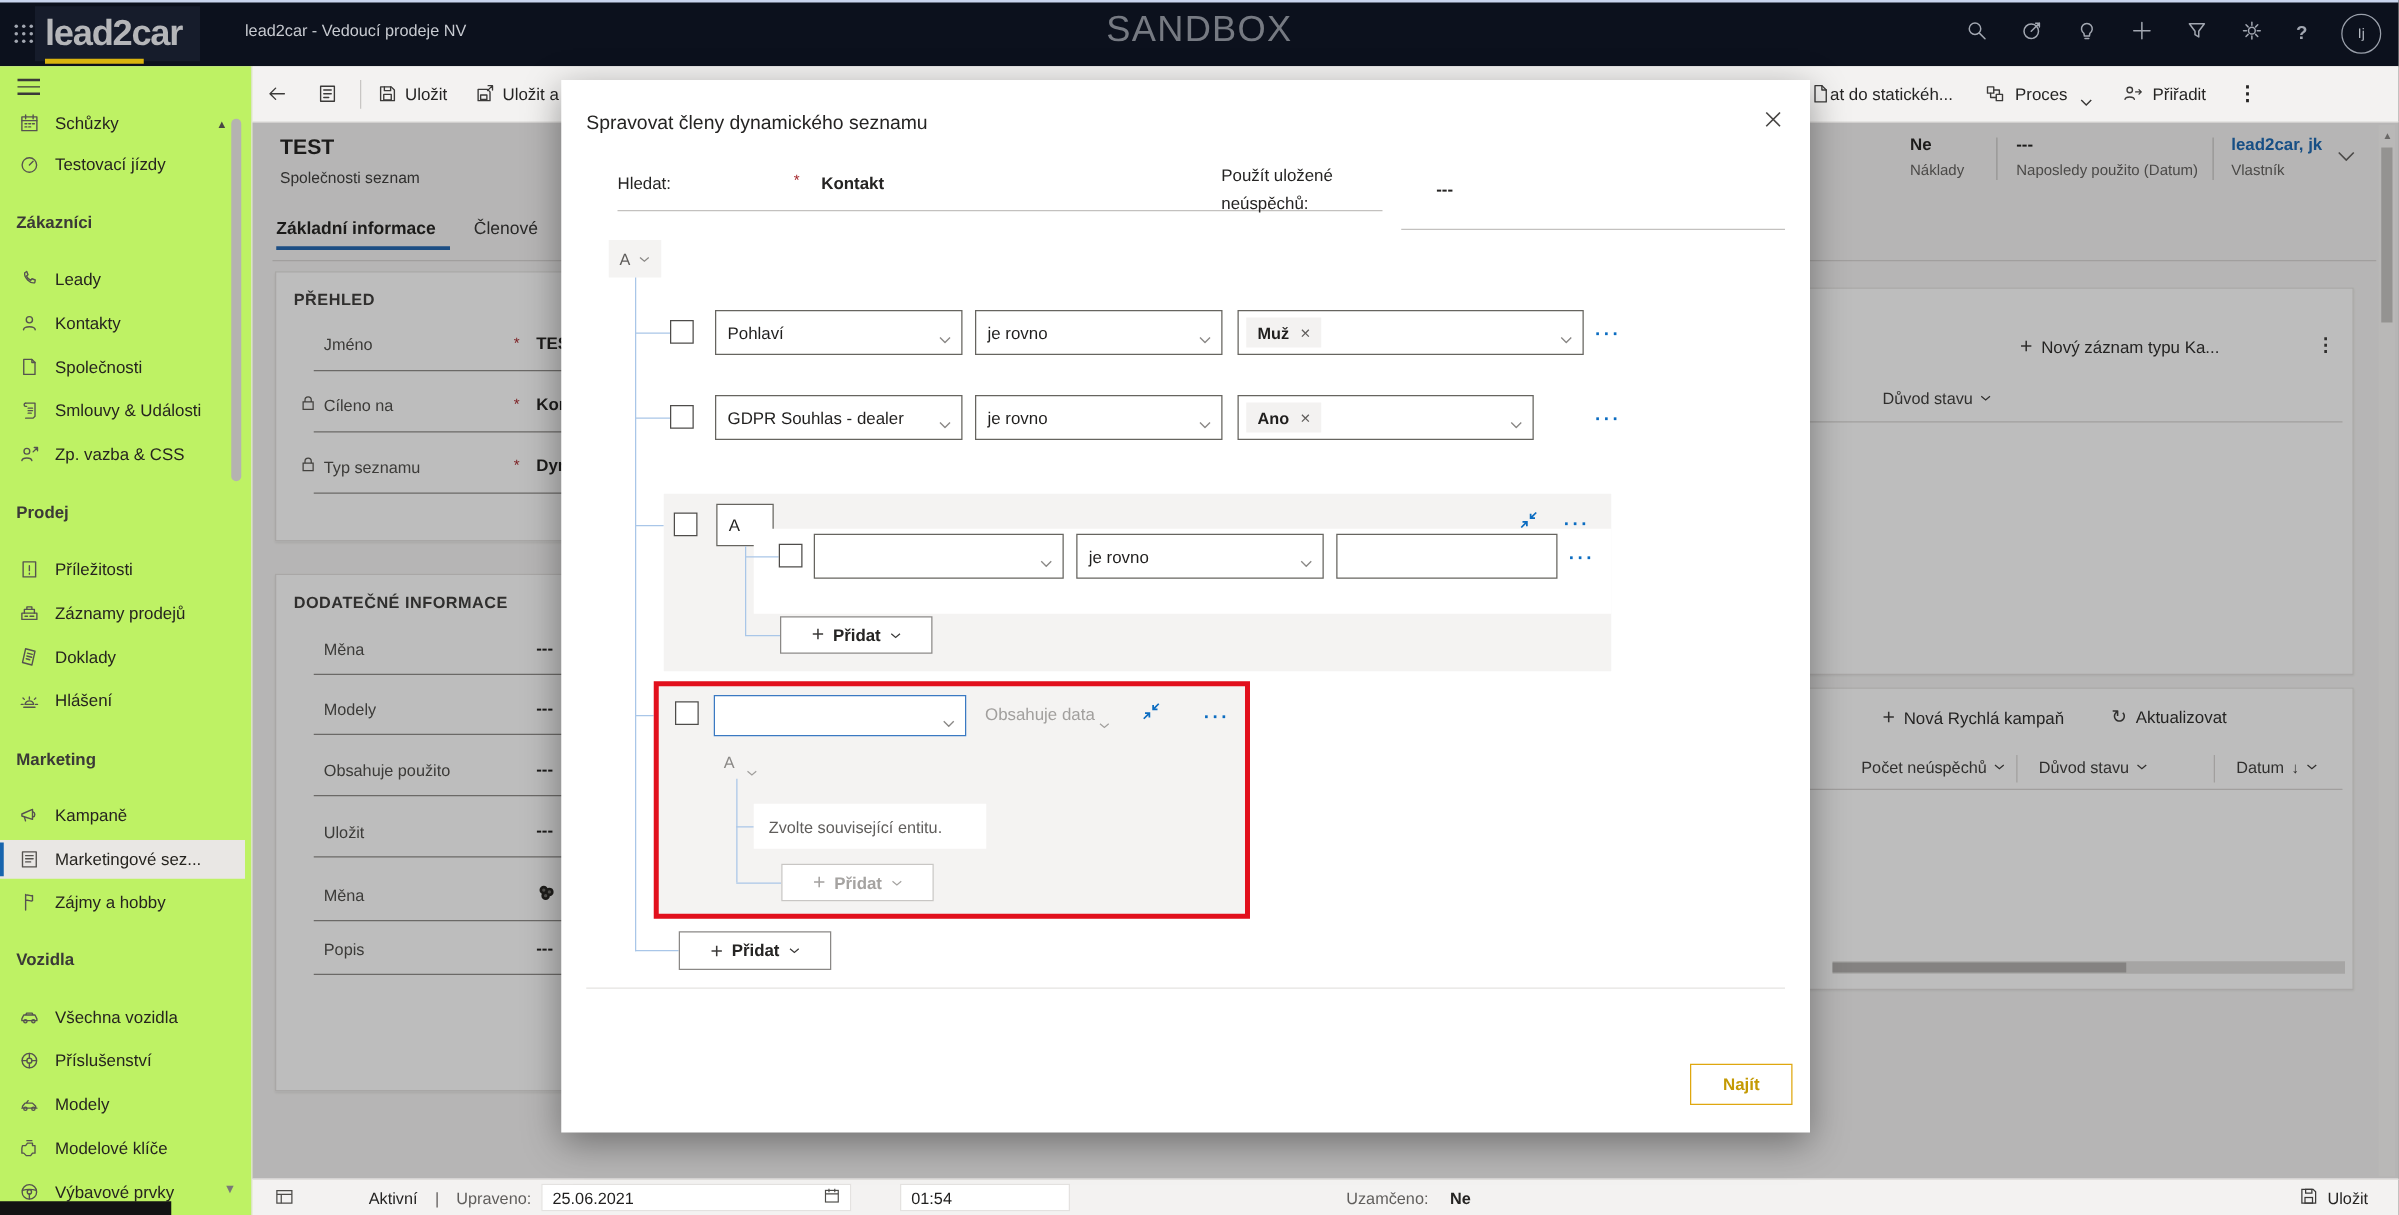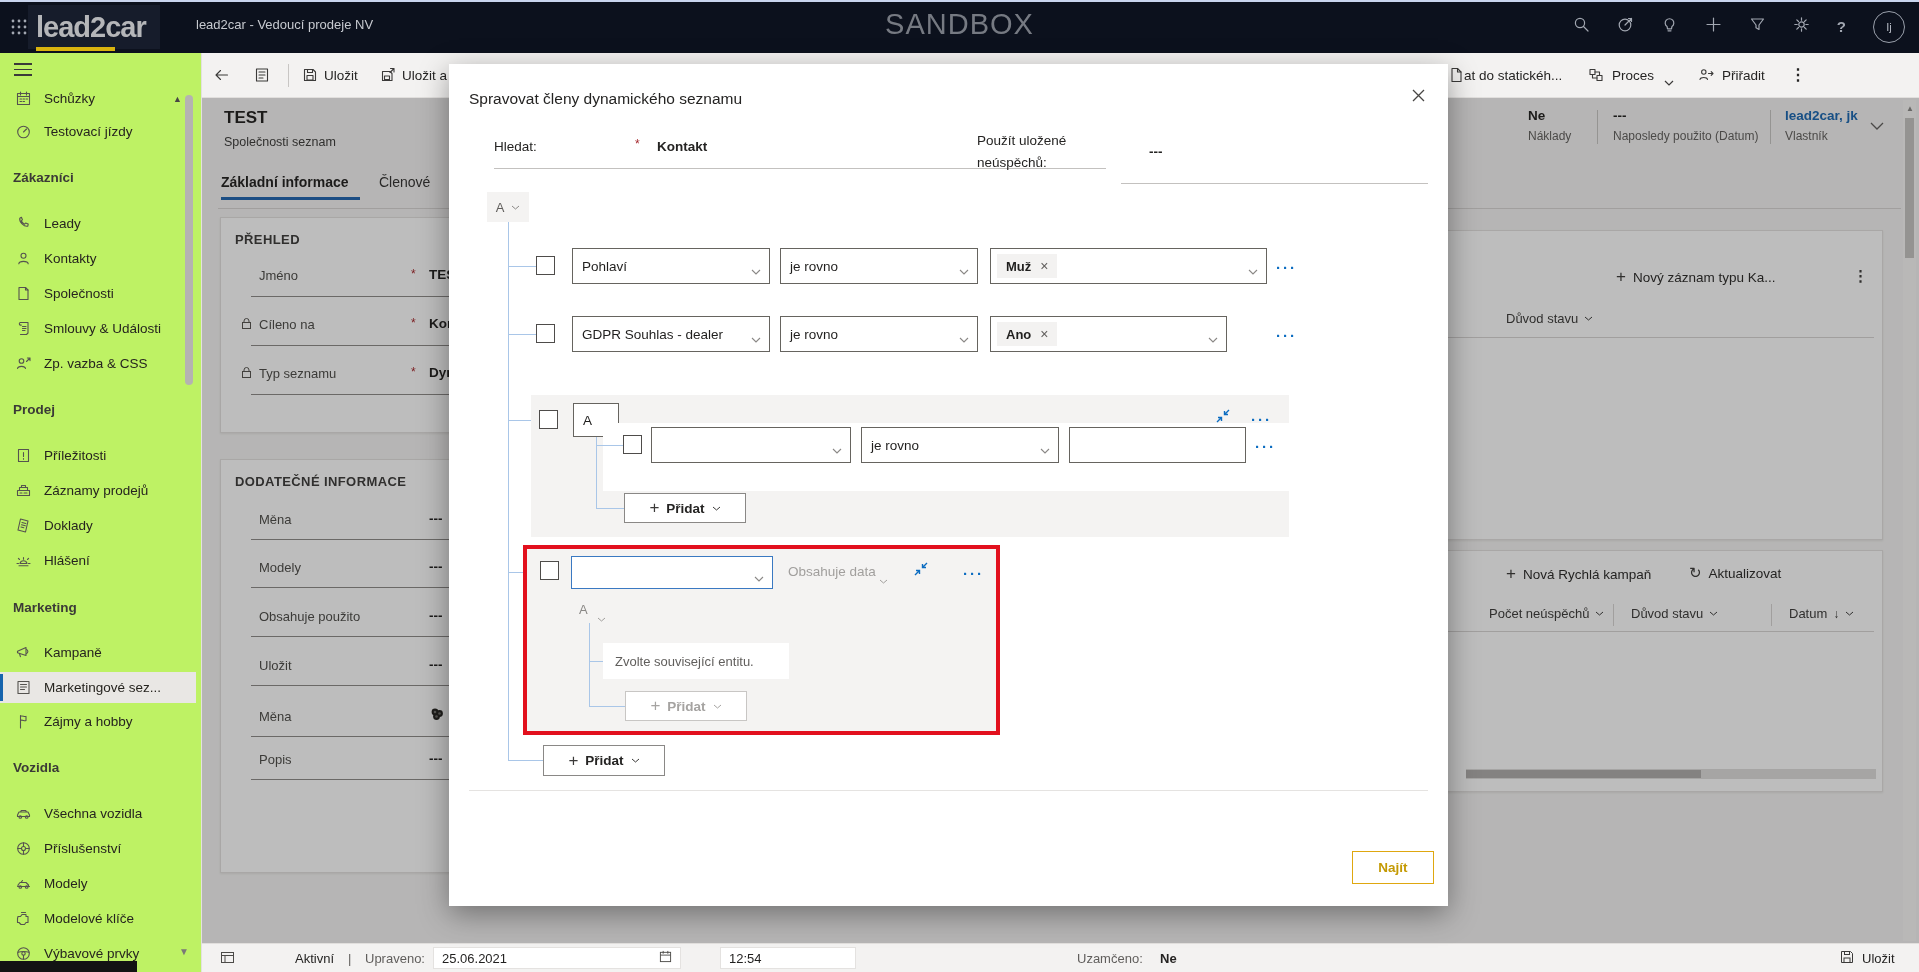--- a/index.html
+++ b/index.html
@@ -489,21 +489,21 @@
     <span class="ft-text ft-gray" style="left:146px">|</span>
     <span class="ft-text ft-gray" style="left:163px">Upraveno:</span>
     <div class="ft-box" style="left:231px;width:248px;justify-content:space-between">
       <span>25.06.2021</span>
       <span><svg width="13" height="13" viewBox="0 0 14 14">
             <rect x="1.5" y="2.5" width="11" height="10" fill="none" stroke="#4c4b48"></rect>
             <path d="M1.5 5.5h11M4.5 1v3M9.5 1v3" stroke="#4c4b48" fill="none"></path>
           </svg></span>
     </div>
     <div class="ft-box" style="left:518px;width:136px">
-      <span>12:54</span>
+      <span>01:54</span>
     </div>
     <span class="ft-text ft-gray" style="left:875px">Uzamčeno:</span>
     <span class="ft-text" style="left:958px;font-weight:700">Ne</span>
     <span class="abs" style="left:1638px;top:6px"><svg width="14" height="14" viewBox="0 0 14 14">
           <path d="M1.5 1.5h9l2 2v9h-11z" fill="none" stroke="#3b3a39"></path>
           <rect x="4" y="8" width="6" height="4.5" fill="none" stroke="#3b3a39"></rect>
           <rect x="4.5" y="1.5" width="5" height="3" fill="none" stroke="#3b3a39"></rect>
         </svg></span>
     <span class="ft-text" style="left:1660px">Uložit</span>
   </div>

